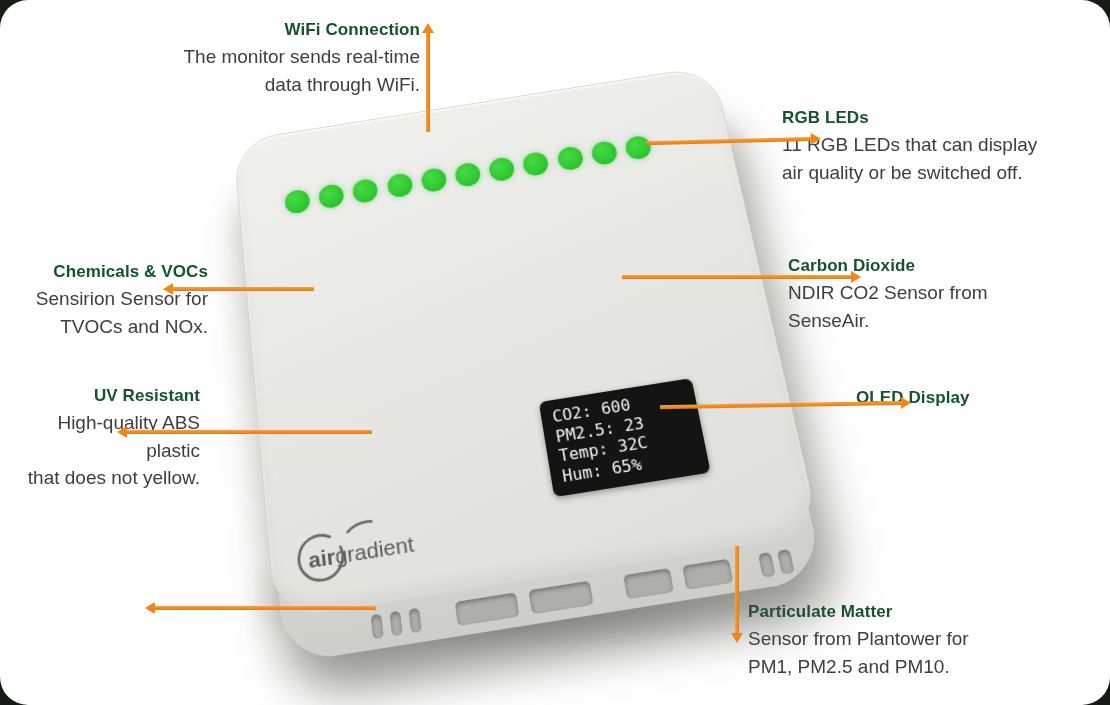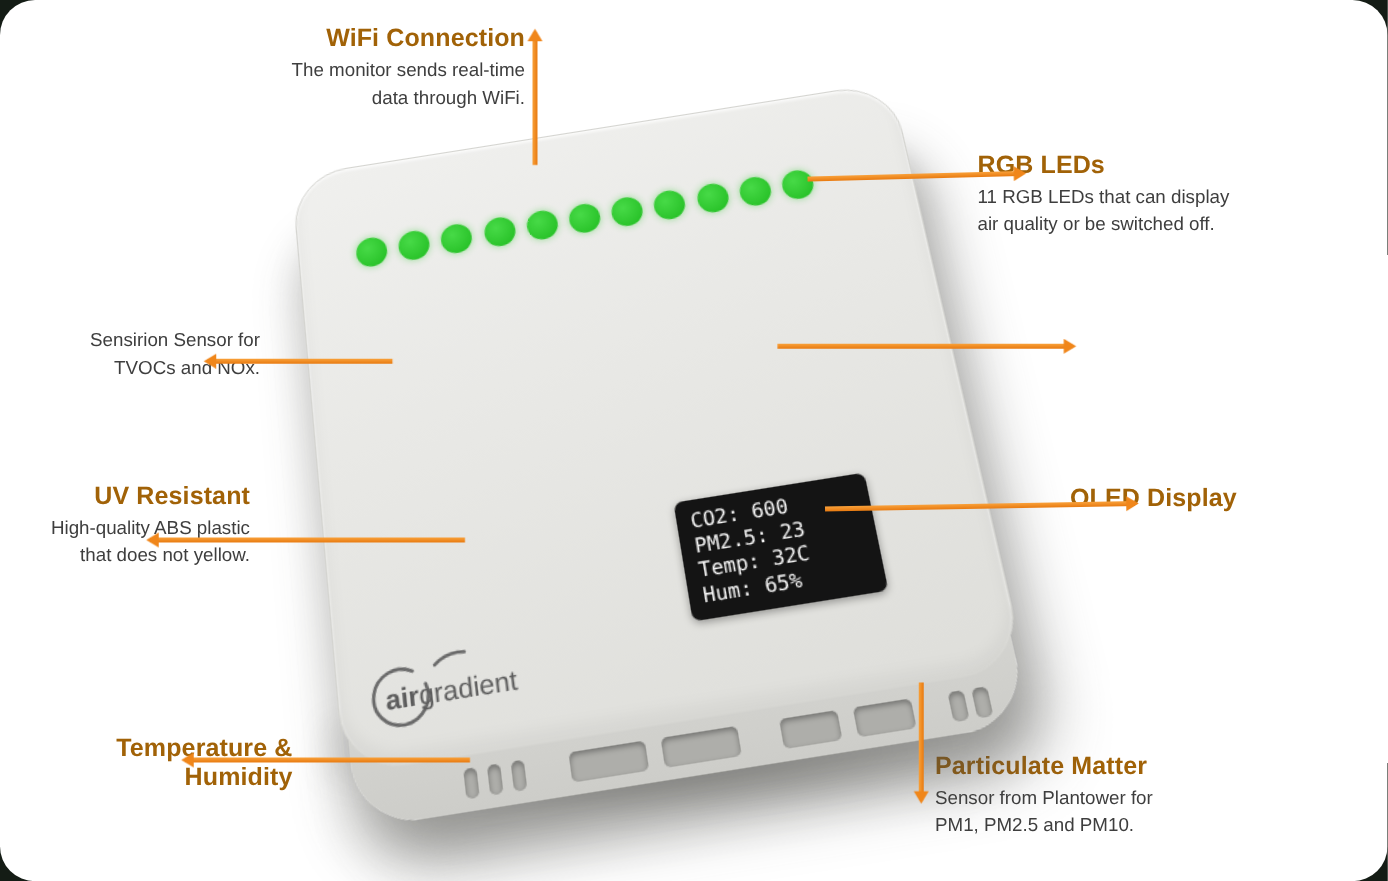--- a/index.html
+++ b/index.html
@@ -1,25 +1,25 @@
 <!DOCTYPE html>
 <html style="--accent: #f0861a; --led: #2bc42b;"><head>
 <meta charset="utf-8">
 <style>
   html,body{margin:0;padding:0;background:#141c15;font-family:"Liberation Sans",sans-serif;}
   .canvas{position:relative;width:1110px;height:705px;background:#ffffff;border-radius:28px;overflow:hidden;}
 
   
   .callout{position:absolute;color:#3a3a3a;}
-  .co-title{font-size:20px;font-weight:700;color:#a16207;margin-bottom:3px;letter-spacing:.1px;}
-  .co-body{font-size:15px;line-height:1.45;color:#3e3e3e;white-space:pre-line;}
+  .co-title{font-size:17px;font-weight:700;color:#14532d;margin-bottom:3px;letter-spacing:.1px;}
+  .co-body{font-size:19px;line-height:1.45;color:#3e3e3e;white-space:pre-line;}
   .align-r{text-align:right;}
 
   .co-wifi {left:175px; top:20px;  width:245px;}
-  .co-rgb  {left:782px; top:121px; width:290px;}
+  .co-rgb  {left:782px; top:108px; width:290px;}
   .co-chem {left:18px;  top:262px; width:190px;}
   .co-co2  {left:788px; top:256px; width:250px;}
   .co-uv   {left:8px;   top:386px; width:192px;}
   .co-oled {left:856px; top:388px; width:250px;}
   .co-temp {left:18px;  top:588px; width:216px;}
   .co-pm   {left:748px; top:602px; width:250px;}
 
   
   .line{position:absolute;background:linear-gradient(180deg,#f9a13a,#e87a10);z-index:5;}
   .line-v{background:linear-gradient(90deg,#f9a13a,#e87a10);}
@@ -127,37 +127,42 @@
 data through WiFi.</div>
   </div>
 
   <div class="callout co-rgb">
     <div class="co-title">RGB LEDs</div>
     <div class="co-body">11 RGB LEDs that can display
 air quality or be switched off.</div>
   </div>
 
   <div class="callout co-chem align-r">
+    <div class="co-title">Chemicals &amp; VOCs</div>
     <div class="co-body">Sensirion Sensor for
 TVOCs and NOx.</div>
   </div>
 
+  <div class="callout co-co2">
+    <div class="co-title">Carbon Dioxide</div>
+    <div class="co-body">NDIR CO2 Sensor from
+SenseAir.</div>
+  </div>
 
   <div class="callout co-uv align-r">
     <div class="co-title">UV Resistant</div>
     <div class="co-body">High-quality ABS plastic
 that does not yellow.</div>
   </div>
 
   <div class="callout co-oled">
     <div class="co-title">OLED Display</div>
   </div>
 
   <div class="callout co-temp align-r">
-    <div class="co-title">Temperature &amp; Humidity</div>
   </div>
 
   <div class="callout co-pm">
     <div class="co-title">Particulate Matter</div>
     <div class="co-body">Sensor from Plantower for
 PM1, PM2.5 and PM10.</div>
   </div>
 
 </div>
 

